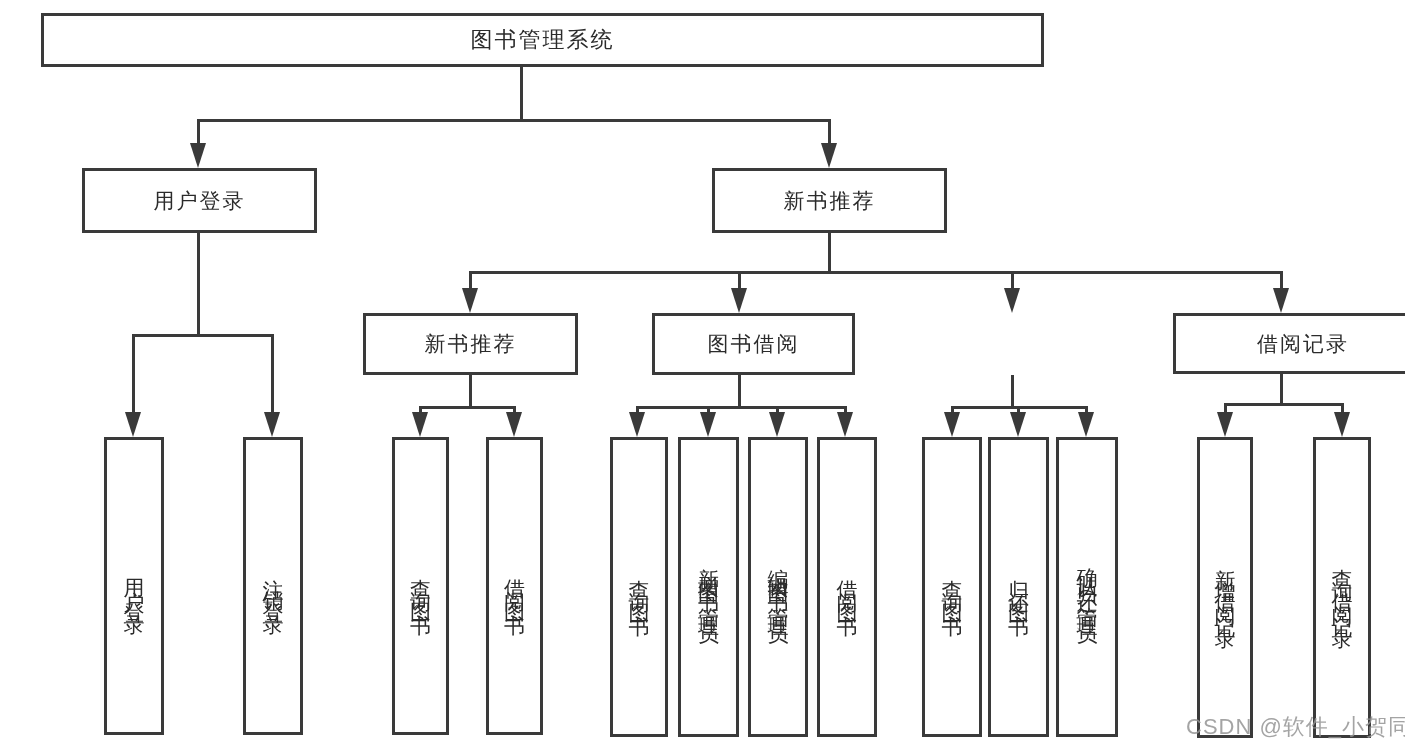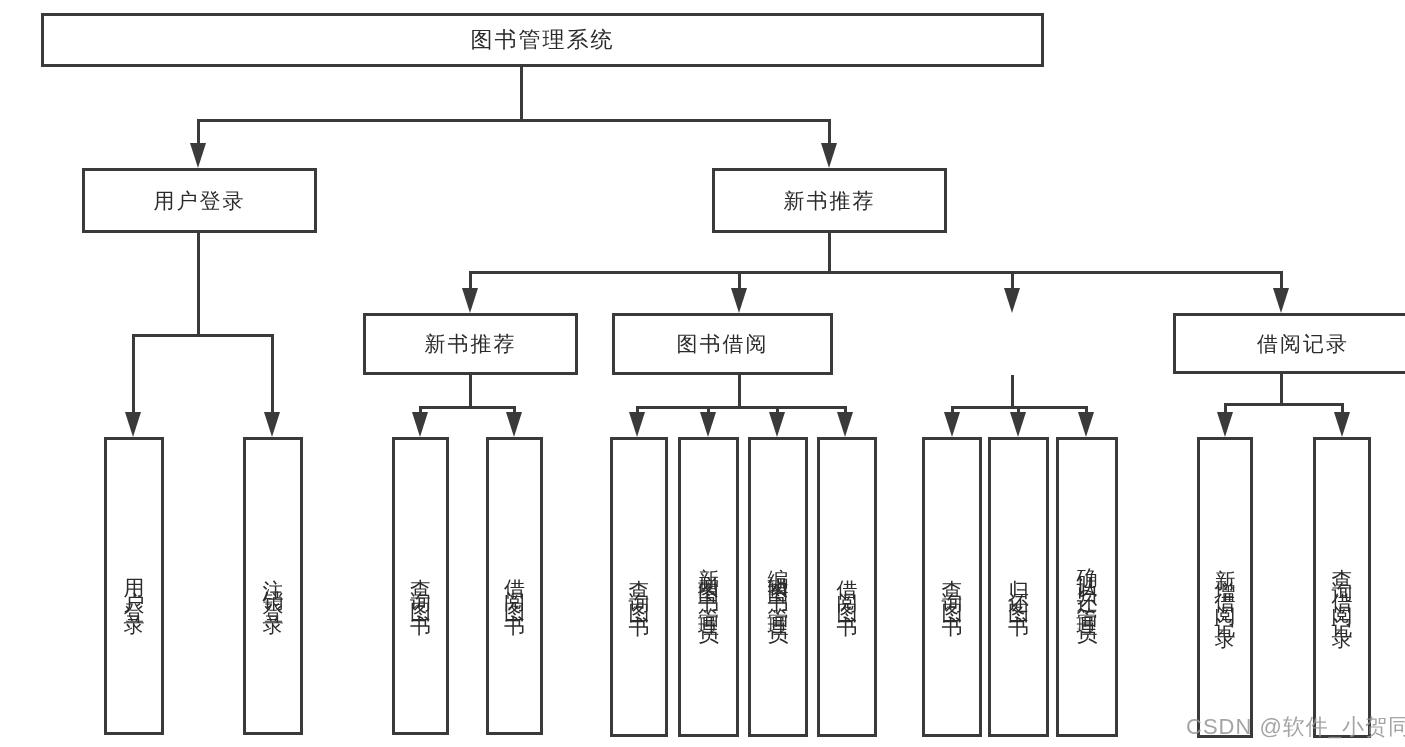--- a/index.html
+++ b/index.html
@@ -95,21 +95,21 @@
   <div class="ah" style="left:1334px;top:412px"></div>
 
   <div class="box root" style="left:21px;top:13px;width:1003px;height:54px">图书管理系统</div>
 
   <div class="box" style="left:82px;top:168px;width:235px;height:65px">用户登录</div>
 
   <div class="box" style="left:712px;top:168px;width:235px;height:65px">新书推荐</div>
 
   <div class="box" style="left:363px;top:313px;width:215px;height:62px">新书推荐</div>
 
-  <div class="box" style="left:612px;top:313px;width:221px;height:62px">图书借阅</div>
+  <div class="box" style="left:652px;top:313px;width:203px;height:62px">图书借阅</div>
 
 
   <div class="box" style="left:1173px;top:313px;width:260px;height:61px">借阅记录</div>
 
   <div class="box leaf" style="left:104px;top:437px;width:60px;height:298px">用户登录</div>
   <div class="box leaf" style="left:243px;top:437px;width:60px;height:298px">注销登录</div>
 
   <div class="box leaf" style="left:392px;top:437px;width:57px;height:298px">查询图书</div>
   <div class="box leaf" style="left:486px;top:437px;width:57px;height:298px">借阅图书</div>
 

